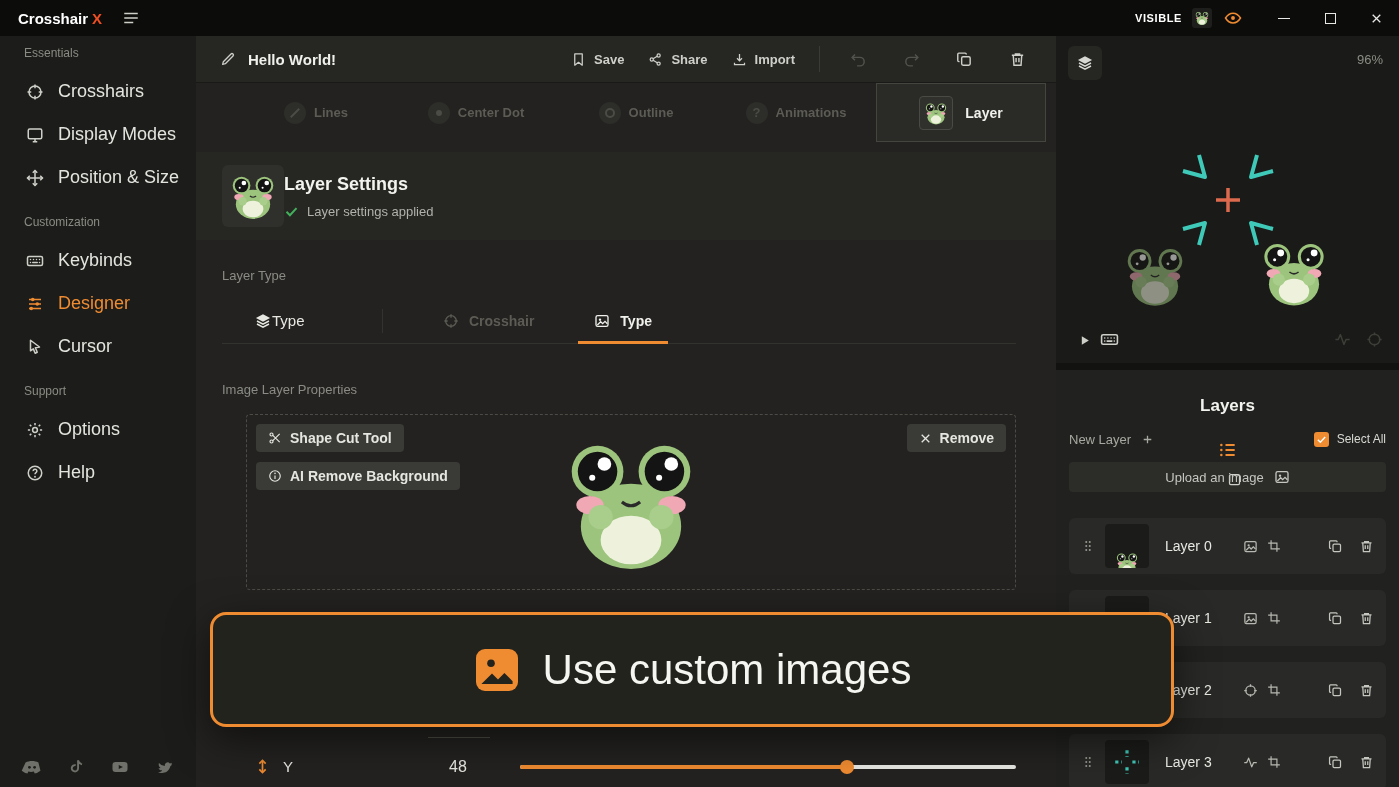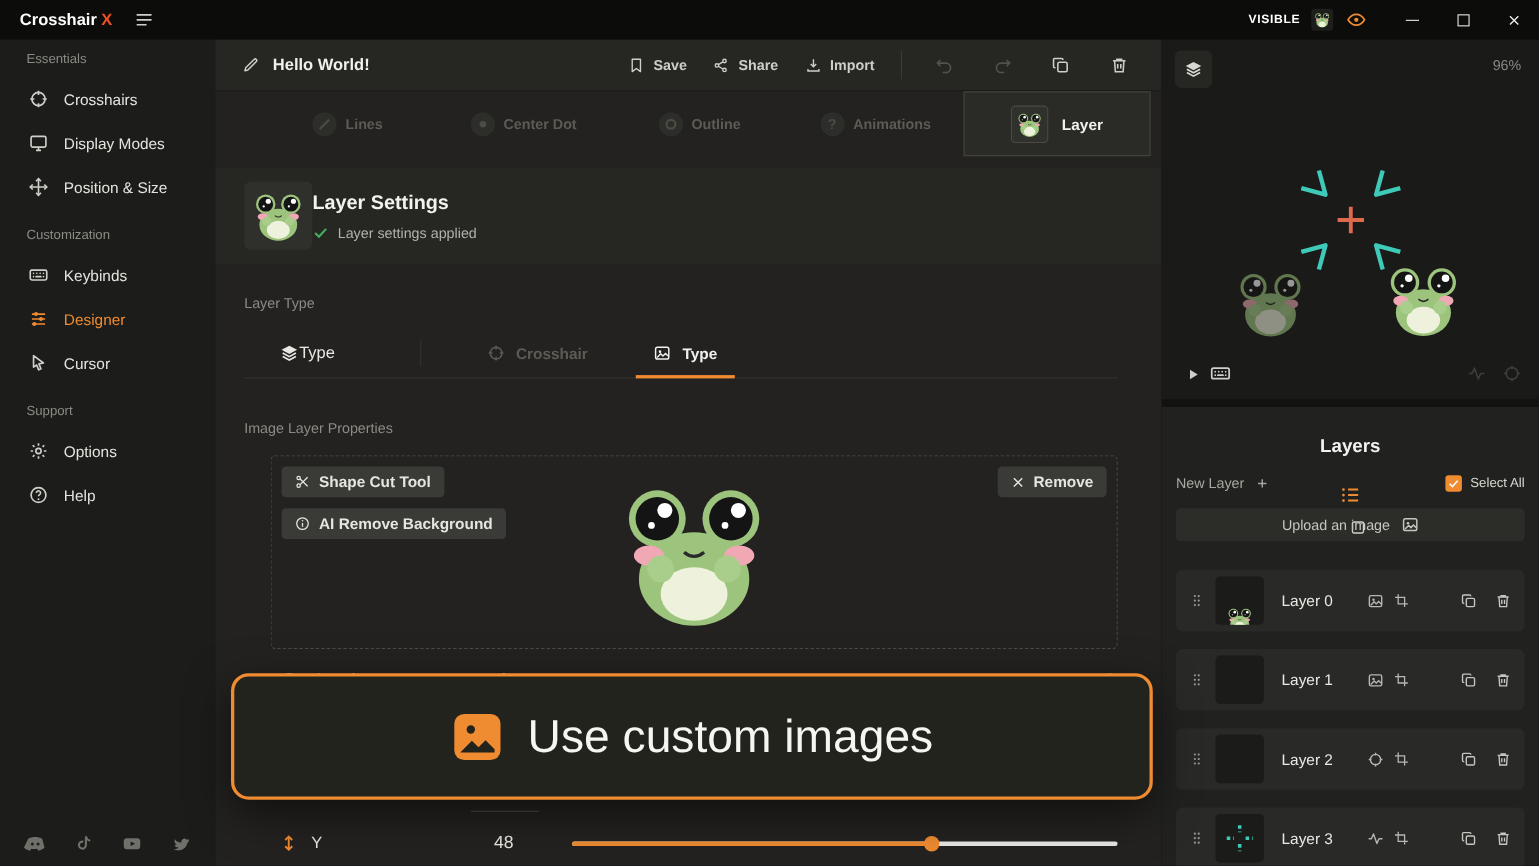--- a/index.html
+++ b/index.html
@@ -19,21 +19,21 @@
   .visible-label{font-size:11px;font-weight:bold;color:#fff;letter-spacing:.6px;margin-right:10px;}
   .tb-thumb{width:20px;height:20px;background:#1e1e1c;border-radius:3px;display:flex;align-items:center;justify-content:center;margin-right:9px;}
   .tb-eye{width:24px;height:24px;color:var(--accent);display:flex;align-items:center;justify-content:center;margin-right:16px;}
   .win-btn{width:46px;height:36px;display:flex;align-items:center;justify-content:center;color:#e8e8e4;}
   .glyph-min{width:12px;border-top:1.6px solid #e8e8e4;display:block;}
   .glyph-max{width:11px;height:11px;border:1.6px solid #e8e8e4;display:block;}
 
   
   .sidebar{position:absolute;top:36px;left:0;width:196px;bottom:0;background:#1c1c1a;}
   .side-heading{font-size:12px;color:#8b8b85;padding:10px 0 10px 24px;}
-  .side-item{display:flex;align-items:center;gap:14px;padding:11px 0 11px 26px;font-size:14px;color:#e4e4df;cursor:pointer;}
+  .side-item{display:flex;align-items:center;gap:14px;padding:11px 0 11px 26px;font-size:18px;color:#e4e4df;cursor:pointer;}
   .side-item svg{color:#cfcfca;}
   .side-item.active{color:var(--accent);}
   .side-item.active svg{color:var(--accent);}
   .side-section{margin-bottom:6px;}
   .side-social{position:absolute;bottom:6px;left:0;right:0;display:flex;justify-content:space-around;padding:0 10px;color:#70706a;}
   .social{width:28px;height:28px;display:flex;align-items:center;justify-content:center;cursor:pointer;}
 
   
   .main{position:absolute;left:196px;top:36px;width:860px;bottom:0;background:#232220;}
   .doc-header{position:absolute;top:0;left:0;right:0;height:47px;background:#262623;display:flex;align-items:center;padding:0 24px;border-bottom:1px solid #19191<!-- -->7;}
@@ -120,21 +120,21 @@
   .layer-row{height:56px;background:#292927;border-radius:6px;display:flex;align-items:center;padding:0 12px;}
   .lr-grip{color:#9a9a94;}
   .lr-thumb{width:44px;height:44px;background:#1b1b19;border-radius:4px;margin-left:10px;overflow:hidden;display:flex;align-items:flex-end;justify-content:center;}
   .lr-thumb.teal{align-items:center;}
   .lr-name{font-size:14px;color:#e8e8e3;margin-left:16px;width:78px;}
   .lr-type-icons{display:flex;gap:9px;color:#b8b8b2;align-items:center;}
   .lr-actions{margin-left:auto;display:flex;gap:16px;color:#c6c6c0;align-items:center;}
   .lr-actions button{display:flex;}
 
   
-  .toast{position:absolute;left:210px;top:612px;width:838px;height:115px;background:#23231d;border:3px solid var(--accent);border-radius:16px;display:flex;align-items:center;justify-content:center;gap:22px;z-index:100;box-shadow:0 12px 40px rgba(0,0,0,.55);}
+  .toast{position:absolute;left:210px;top:612px;width:964px;height:115px;background:#23231d;border:3px solid var(--accent);border-radius:16px;display:flex;align-items:center;justify-content:center;gap:22px;z-index:100;box-shadow:0 12px 40px rgba(0,0,0,.55);}
   .toast-text{font-size:42px;color:#f5f5f1;}
 </style>
 </head>
 <body>
 
 <svg width="0" height="0" style="position:absolute">
 <defs>
   <symbol id="sym-frog" viewBox="0 0 100 100">
     <ellipse cx="50" cy="66" rx="33" ry="28" fill="#9cc47d"></ellipse>
     <circle cx="28" cy="30" r="17" fill="#9cc47d"></circle>

